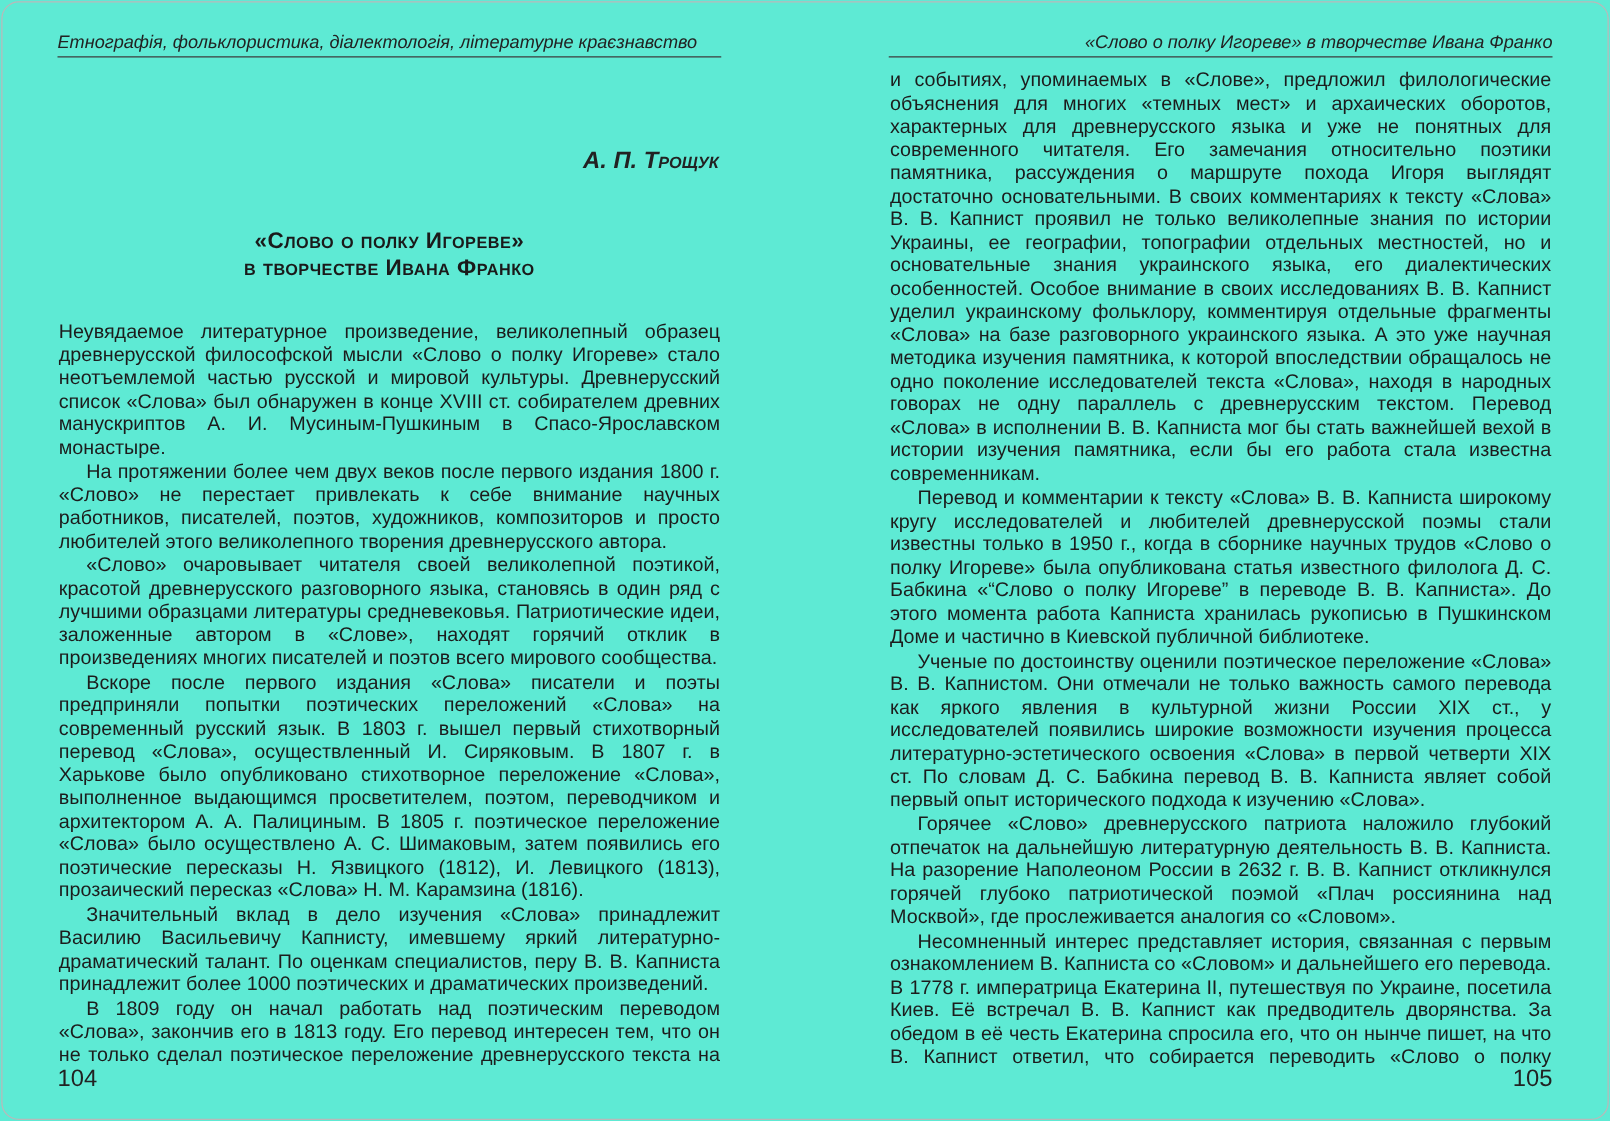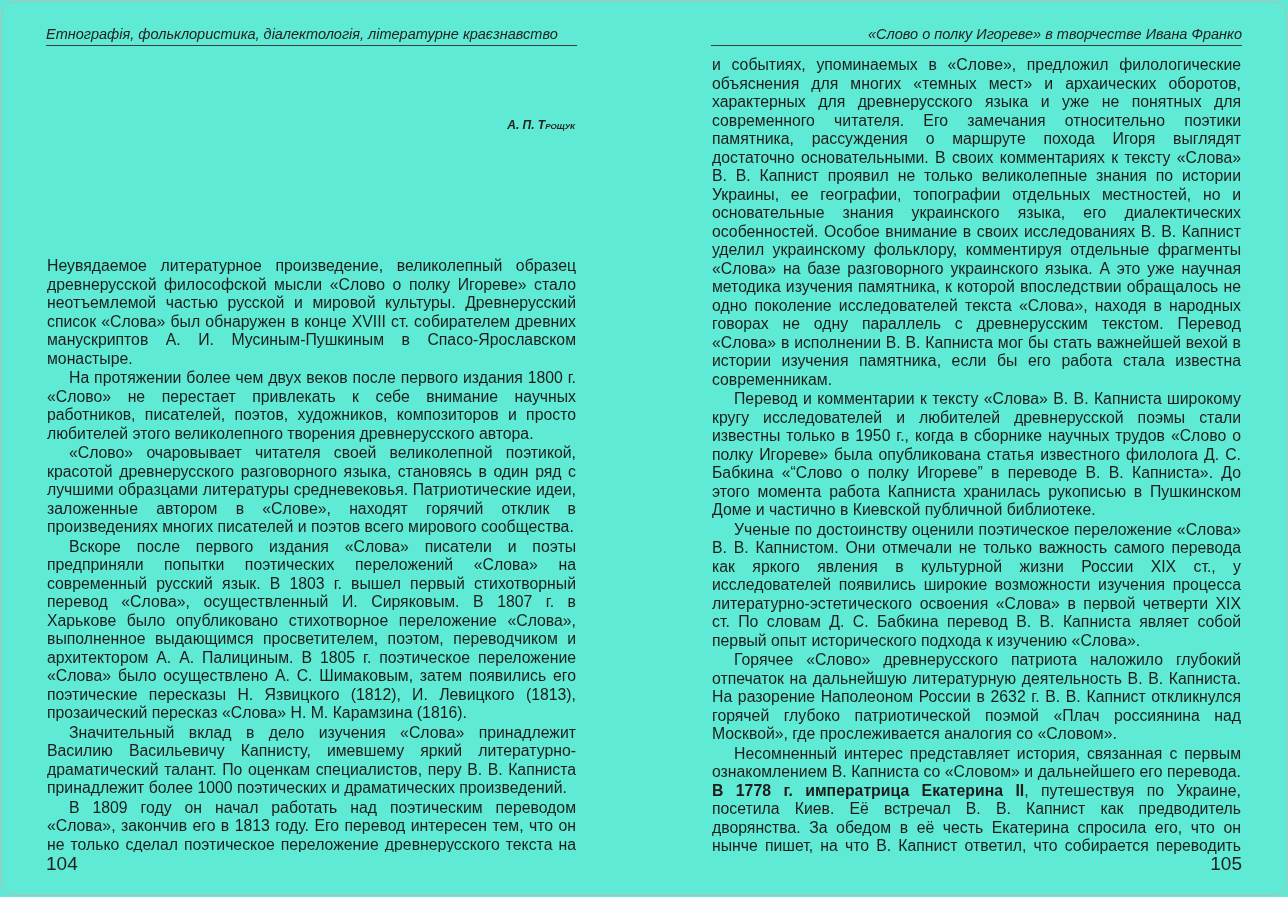--- a/index.html
+++ b/index.html
@@ -49,21 +49,21 @@
     border-bottom: 1.6px solid #3c3c3c;
   }
 
   .author {
     position: absolute;
     top: 118px;
     right: 2px;
     font-weight: bold;
     font-style: italic;
     font-variant: small-caps;
-    font-size: 12px;
+    font-size: 19px;
     color: #222;
   }
 
   .article-title {
     position: absolute;
     top: 181px;
     left: 0; right: 0;
     text-align: center;
     font-weight: bold;
     font-variant: small-caps;
@@ -80,21 +80,21 @@
     font-size: 15.8px;
     line-height: 18.5px;
     overflow: hidden;
     color: #1c1c1c;
   }
   .page.left  .body-text { top: 256px; height: 596px; }
   .page.right .body-text { top: 55px;  height: 800px; }
 
   .para { margin: 1px; }
   .para.indent { text-indent: 22px; }
-  .bold { font-weight: bold; }
+  .bold { font-weight: normal; }
 
   .page-number {
     position: absolute;
     top: 853px;
     font-size: 19px;
     color: #222;
   }
   .page.left  .page-number { left: 0; }
   .page.right .page-number { right: 0; }
 </style>
@@ -103,20 +103,24 @@
 
 <div id="canvas">
   <div class="frame"></div>
 
   <div class="page left">
     <div class="running-header">Етнографія, фольклористика, діалектологія, літературне краєзнавство</div>
     <div class="header-rule"></div>
 
     <div class="author">А. П. Трощук</div>
 
+    <div class="article-title">
+      <div>«Слово о полку Игореве»</div>
+      <div>в творчестве Ивана Франко</div>
+    </div>
 
     <div class="body-text" id="left-body">
         <p class="para"><span>Неувядаемое литературное произведение, великолепный образец древнерусской философской мысли «Слово о полку Игореве» стало неотъемлемой частью русской и мировой культуры. Древнерусский список «Слова» был обнаружен в конце XVIII ст. собирателем древних манускриптов А. И. Мусиным-Пушкиным в Спасо-Ярославском монастыре.</span></p>
         <p class="para indent"><span>На протяжении более чем двух веков после первого издания 1800 г. «Слово» не перестает привлекать к себе внимание научных работников, писателей, поэтов, художников, композиторов и просто любителей этого великолепного творения древнерусского автора.</span></p>
         <p class="para indent"><span>«Слово» очаровывает читателя своей великолепной поэтикой, красотой древнерусского разговорного языка, становясь в один ряд с лучшими образцами литературы средневековья. Патриотические идеи, заложенные автором в «Слове», находят горячий отклик в произведениях многих писателей и поэтов всего мирового сообщества.</span></p>
         <p class="para indent"><span>Вскоре после первого издания «Слова» писатели и поэты предприняли попытки поэтических переложений «Слова» на современный русский язык. В 1803 г. вышел первый стихотворный перевод «Слова», осуществленный И. Сиряковым. В 1807 г. в Харькове было опубликовано стихотворное переложение «Слова», выполненное выдающимся просветителем, поэтом, переводчиком и архитектором А. А. Палициным. В 1805 г. поэтическое переложение «Слова» было осуществлено А. С. Шимаковым, затем появились его поэтические пересказы Н. Язвицкого (1812), И. Левицкого (1813), прозаический пересказ «Слова» Н. М. Карамзина (1816).</span></p>
         <p class="para indent"><span>Значительный вклад в дело изучения «Слова» принадлежит Василию Васильевичу Капнисту, имевшему яркий литературно-драматический талант. По оценкам специалистов, перу В. В. Капниста принадлежит более 1000 поэтических и драматических произведений.</span></p>
         <p class="para indent"><span>В 1809 году он начал работать над поэтическим переводом «Слова», закончив его в 1813 году. Его перевод интересен тем, что он не только сделал поэтическое переложение древнерусского текста на современный ему русский язык, но и снабдил текст перевода обширными комментариями. Он привел дополнительные сведения об исторических персонажах</span></p>
       </div>
 

